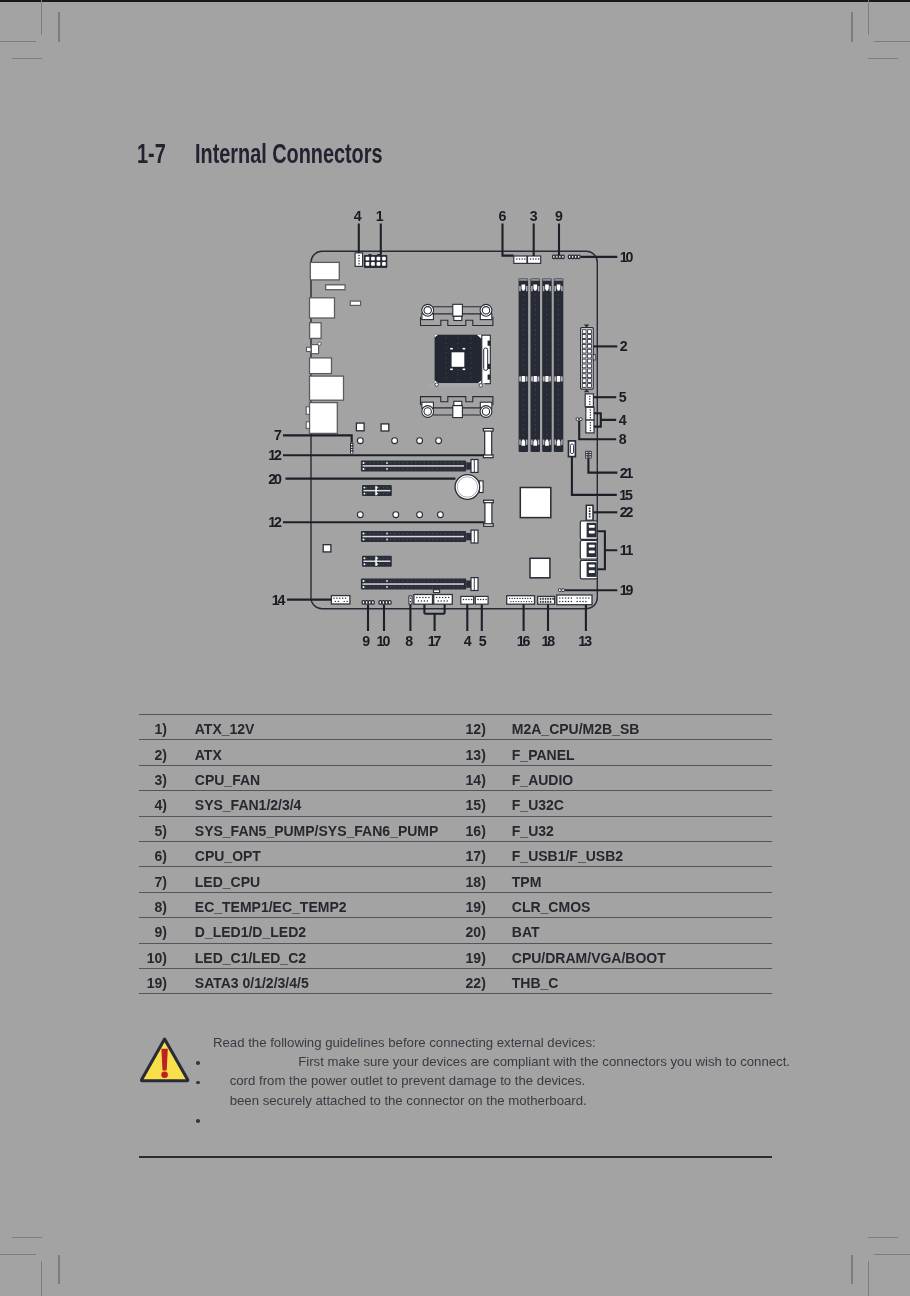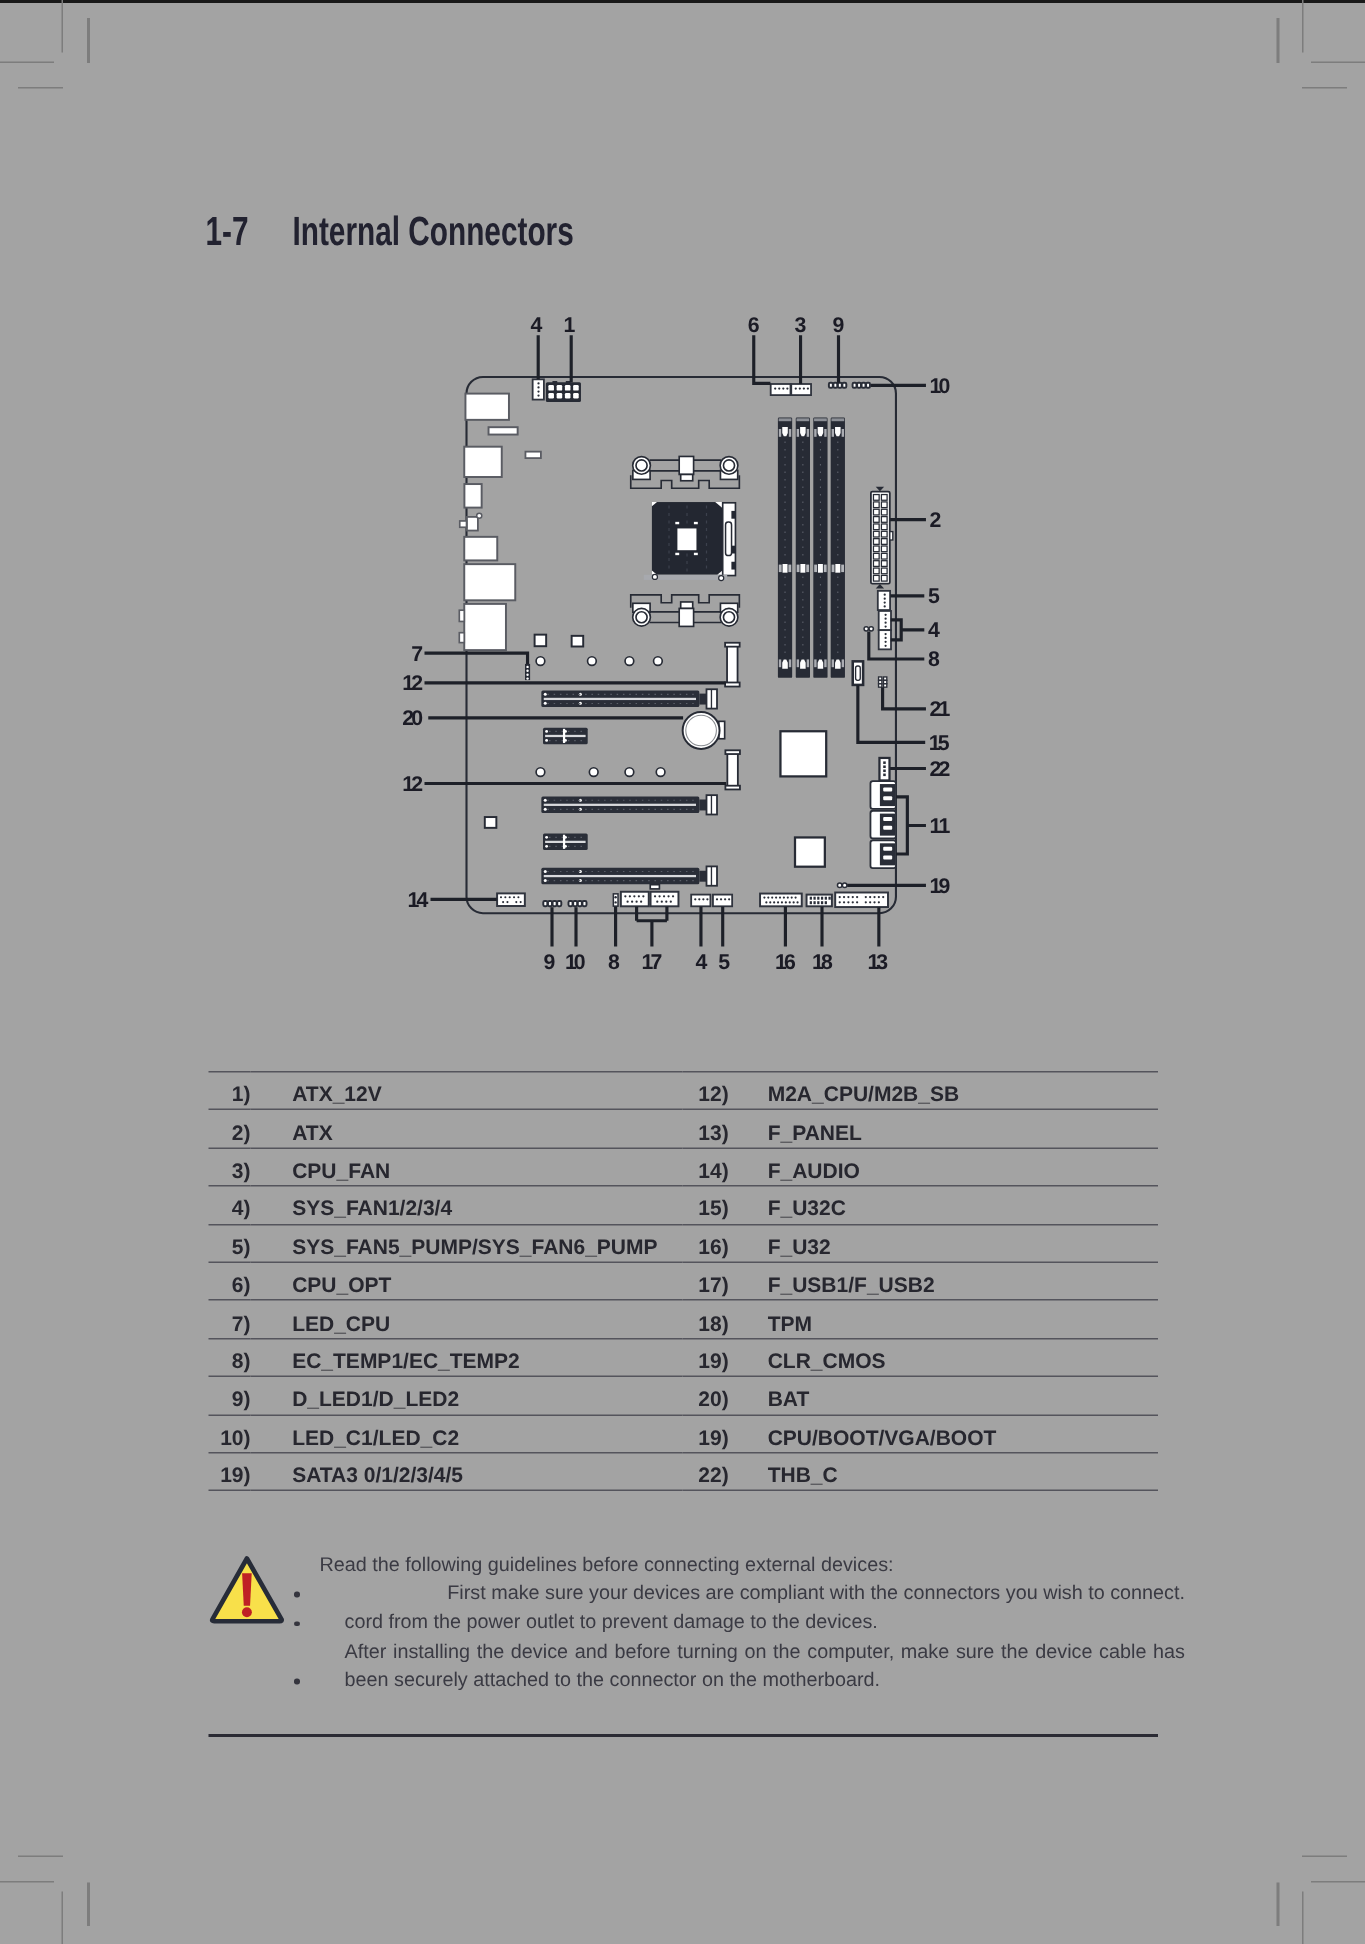--- a/index.html
+++ b/index.html
@@ -668,42 +668,41 @@
     <tr>
           <td class="num1">9)</td>
           <td class="nam1">D_LED1/D_LED2</td>
           <td class="num2">20)</td>
           <td class="nam2">BAT</td>
         </tr>
     <tr>
           <td class="num1">10)</td>
           <td class="nam1">LED_C1/LED_C2</td>
           <td class="num2">19)</td>
-          <td class="nam2">CPU/BOOT/VGA/BOOT</td>
+          <td class="nam2">CPU/DRAM/VGA/BOOT</td>
         </tr>
     <tr class="last">
           <td class="num1">19)</td>
           <td class="nam1">SATA3 0/1/2/3/4/5</td>
           <td class="num2">22)</td>
           <td class="nam2">THB_C</td>
         </tr>
   </tbody>
     </table>
 
   <svg class="abs" style="left:136px;top:1032px;" width="58" height="54" viewBox="0 0 58 54">
     <path d="M28.6 7 L51.6 47.4 Q52.3 48.8 50.4 48.8 L6.8 48.8 Q4.9 48.8 5.7 47.4 Z" fill="#f8e04a" stroke="#272c38" stroke-width="3.1" stroke-linejoin="round"></path>
     <path d="M25.4 16.8 L31.8 16.8 L30.7 38.5 L26.5 38.5 Z" fill="#bf2025"></path>
     <circle cx="28.6" cy="42.8" r="3.3" fill="#bf2025"></circle>
   </svg>
 
   <div class="warn">
     <div class="ln">Read the following guidelines before connecting external devices:</div>
     <div class="ln" style="padding-left:16.7px;text-align:right;">First make sure your devices are compliant with the connectors you wish to connect.</div>
     <div class="ln" style="padding-left:16.7px;">cord from the power outlet to prevent damage to the devices.</div>
-    <div class="ln jst" style="padding-left:16.7px;height:19.33px;">After installing the device and before turning on the computer, make sure the device cable has</div>
     <div class="ln" style="padding-left:16.7px;">been securely attached to the connector on the motherboard.</div>
   </div>
 
   <div class="abs" style="left:196.3px;top:1061.3px;width:3.6px;height:3.6px;border-radius:50%;background:#35353e;"></div>
 
   <div class="abs" style="left:196.3px;top:1080.6px;width:3.6px;height:3.6px;border-radius:50%;background:#35353e;"></div>
 
   <div class="abs" style="left:196.3px;top:1119.3px;width:3.6px;height:3.6px;border-radius:50%;background:#35353e;"></div>
 
   <div class="footline"></div>

